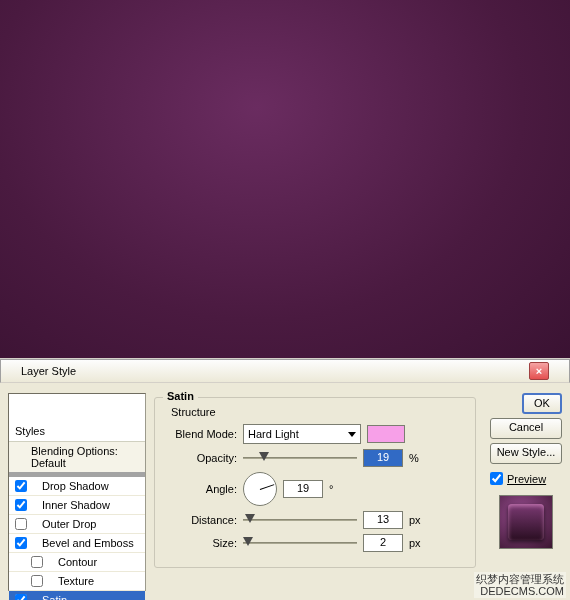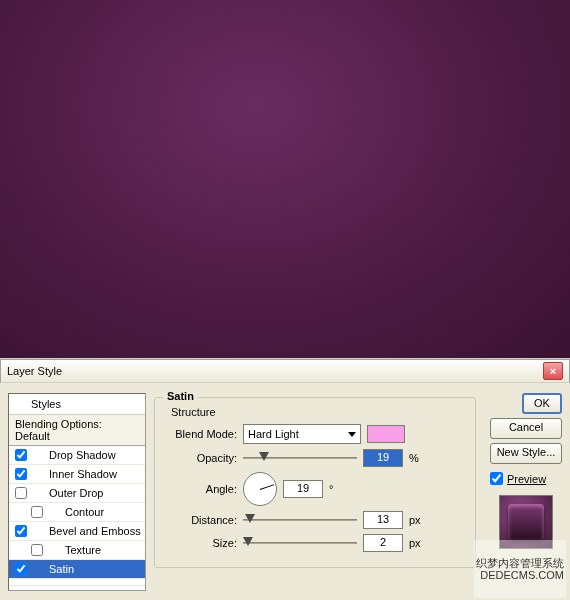--- a/index.html
+++ b/index.html
@@ -1,32 +1,32 @@
 <!DOCTYPE html>
 <html><head>
 <meta charset="utf-8">
 <style>
 * { box-sizing: border-box; margin: 0; padding: 0; font-family: Tahoma, Arial, sans-serif; font-size: 11px; }
 body { width: 570px; height: 600px; background: #fff; overflow: hidden; position: relative; }
 .preview-area { width: 100%; height: 358px; background: radial-gradient(ellipse at 45% 30%, #6a2c60 0%, #4a1a40 60%, #3a1232 100%); position: relative; display: flex; align-items: center; justify-content: center; }
 .preview-text { color: transparent; font-family: cursive; font-size: 130px; font-weight: bold; text-align: center; line-height: 0.9; letter-spacing: -6px; position: relative; }
 .stripe-word { display: inline-block; background: repeating-linear-gradient(45deg, #e07bc4 0 6px, #ffffff 6px 12px); -webkit-background-clip: text; background-clip: text; filter: drop-shadow(0 4px 6px rgba(0,0,0,0.4)); }
 .dialog { position: absolute; top: 358px; left: 0; width: 100%; border-top: 1px solid #d4d0c8; }
-.dialog-titlebar { background: linear-gradient(#fdfdfd, #ece9d8); border: 1px solid #a0a0a0; border-bottom: 1px solid #d4d0c8; height: 24px; display: flex; align-items: center; padding: 0 6px; justify-content: space-between; }
+.dialog-titlebar { background: linear-gradient(#fdfdfd, #ece9d8); border: 1px solid #a0a0a0; border-bottom: 1px solid #d4d0c8; height: 24px; display: flex; align-items: center; padding: 0 20px; justify-content: space-between; }
 .close-x { width: 20px; height: 18px; background: linear-gradient(#f5a3a3, #e45050); border: 1px solid #a04040; border-radius: 2px; color: #fff; text-align: center; line-height: 16px; font-weight: bold; font-family: Arial; }
 .dialog-body { background: #ece9d8; display: flex; padding: 10px 8px; gap: 8px; height: 218px; }
 .styles-panel { width: 138px; background: #fff; border: 1px solid #9c9a8c; border-top-color:#706d60; border-left-color:#706d60; }
-.styles-header { border-bottom: 1px solid #d0d0c0; padding: 4px 22px; background: #fff; }
+.styles-header { border-bottom: 1px solid #d0d0c0; padding: 4px 6px; background: #fff; margin-top: 27px; }
 .styles-list { }
-.style-item { padding: 3px 6px; border-bottom: 1px solid #ece9d8; display: flex; align-items: center; gap: 22px; cursor: default; white-space: nowrap; }
+.style-item { padding: 3px 6px; border-bottom: 1px solid #ece9d8; display: flex; align-items: center; gap: 15px; cursor: default; white-space: nowrap; }
 .style-item input[type=checkbox] { width: 12px; height: 12px; }
 .style-item.indent { padding-left: 22px; }
 .style-item.active { background: #316ac5; color: #fff; }
 .style-item.active input[type=checkbox] { }
-.subheader { padding: 3px 6px; border-bottom: 1px solid #a3a3a3; background: #f5f3e8; }
+.subheader { padding: 3px 22px; border-bottom: 5px solid #a3a3a3; background: #f5f3e8; }
 .settings-panel { flex: 1; }
 .group { border: 1px solid #cac7b8; border-radius: 3px; padding: 6px 10px 10px; position: relative; margin-top: 4px; width: 322px; }
 .group-title { position: absolute; top: -8px; left: 8px; background: #ece9d8; padding: 0 4px; font-weight: bold; }
 .sub-title { font-weight: normal; margin: 2px 0 6px 6px; }
 .row { display: flex; align-items: center; margin-bottom: 5px; gap: 6px; }
 .row-label { width: 72px; text-align: right; }
 .select { background: #fff; border: 1px solid #7b7d71; height: 20px; width: 118px; display: flex; align-items: center; justify-content: space-between; padding: 6px 4px; }
 .select-arrow { width: 0; height: 0; border-left: 4px solid transparent; border-right: 4px solid transparent; border-top: 5px solid #000; }
 .swatch { width: 38px; height: 18px; background: #f7a0e8; border: 1px solid #7b7d71; }
 .slider { position: relative; width: 114px; height: 16px; }
@@ -42,21 +42,21 @@
 .contour-dd { width: 0; height: 0; border-left: 4px solid transparent; border-right: 4px solid transparent; border-top: 5px solid #000; margin-left: 2px; }
 .cb-col { display: flex; flex-direction: column; gap: 2px; }
 .cb-row { display: flex; align-items: center; gap: 4px; }
 .cb-row input { width: 12px; height: 12px; }
 .right-panel { width: 72px; display: flex; flex-direction: column; gap: 4px; align-items: stretch; }
 .btn { background: linear-gradient(#fdfdfd, #ece9d8); border: 1px solid #7b7d71; border-radius: 3px; height: 21px; text-align: center; padding: 2px 0; cursor: default; white-space: nowrap; }
 .btn.default { border: 2px solid #4a76c7; margin-left: 32px; }
 .preview-cb { display: flex; align-items: center; gap: 4px; margin-top: 4px; text-decoration: underline; }
 .thumb-box { width: 54px; height: 54px; border: 1px solid #7b7d71; background: radial-gradient(circle at 40% 35%, #9a4e92, #3a1530); margin-top: 6px; align-self: center; position: relative; }
 .thumb-inner { position: absolute; inset: 8px; border-radius: 4px; background: linear-gradient(#7b3a73, #2a0e22); box-shadow: inset 0 2px 4px rgba(255,170,230,0.5), 0 2px 4px rgba(0,0,0,0.6); }
-.watermark { position: absolute; right: 4px; bottom: 2px; font-size: 10px; color: #333; text-align: right; line-height: 1.1; background: rgba(255,255,255,0.4); padding: 17px 2px; }
+.watermark { position: absolute; right: 4px; bottom: 2px; font-size: 10px; color: #333; text-align: right; line-height: 1.1; background: rgba(255,255,255,0.4); padding: 1px 2px; }
 </style>
 </head>
 <body>
 
 <div class="preview-area">
   <div class="preview-text">
     <span class="stripe-word">typo</span><br>
     <span class="stripe-word">graphy</span>
   </div>
 </div>
@@ -77,27 +77,27 @@
             <span>Drop Shadow</span>
           </div>
         <div class="style-item">
             <input type="checkbox" checked="" style="">
             <span>Inner Shadow</span>
           </div>
         <div class="style-item">
             <input type="checkbox" style="">
             <span>Outer Drop</span>
           </div>
+        <div class="style-item">
+            <input type="checkbox" checked="" style="">
+            <span>Bevel and Emboss</span>
+          </div>
         <div class="style-item indent">
             <input type="checkbox" style="">
             <span>Contour</span>
-          </div>
-        <div class="style-item">
-            <input type="checkbox" checked="" style="">
-            <span>Bevel and Emboss</span>
           </div>
         <div class="style-item indent">
             <input type="checkbox" style="">
             <span>Texture</span>
           </div>
         <div class="style-item active">
             <input type="checkbox" checked="" style="">
             <span>Satin</span>
           </div>
         <div class="style-item"></div>

